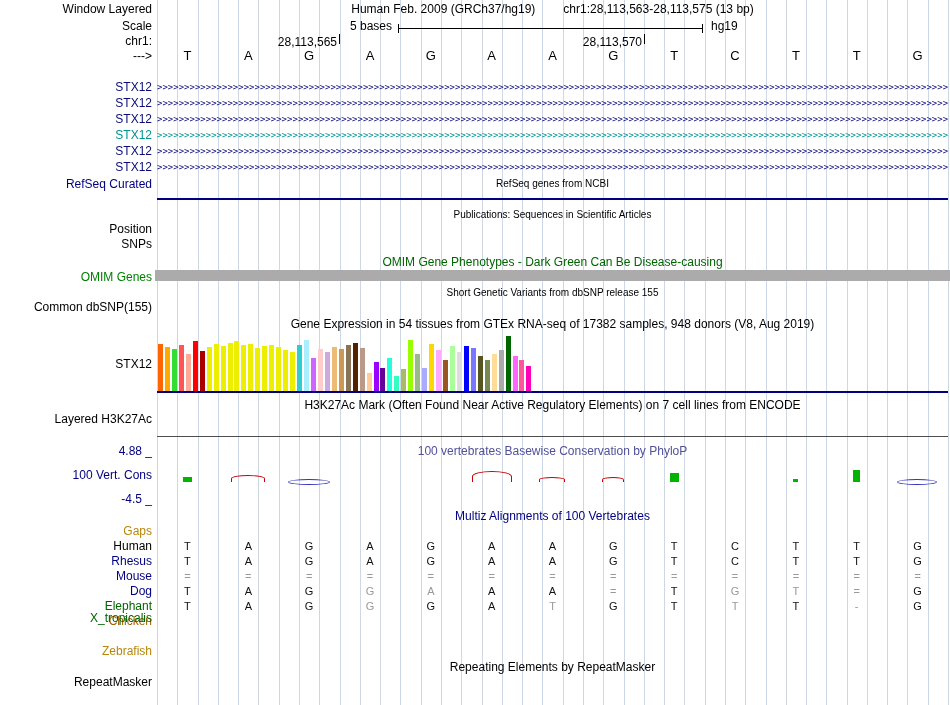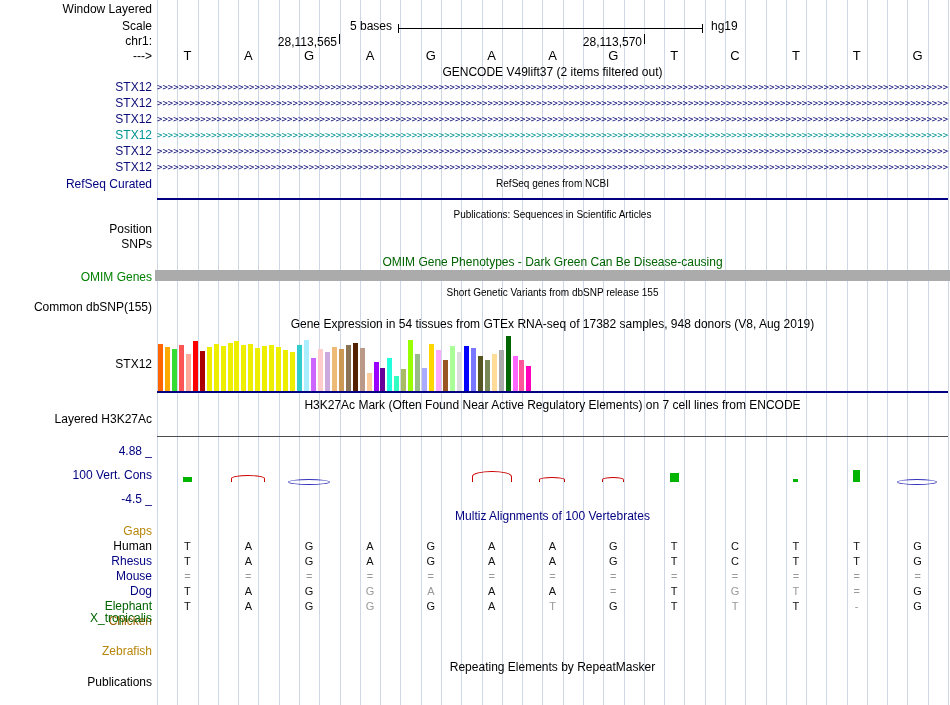--- a/index.html
+++ b/index.html
@@ -72,20 +72,24 @@
       <div class="gridline" style="left: 826.3px;"></div>
       <div class="gridline" style="left: 846.6px;"></div>
       <div class="gridline" style="left: 866.9px;"></div>
       <div class="gridline" style="left: 887.2px;"></div>
       <div class="gridline" style="left: 907.4px;"></div>
       <div class="gridline" style="left: 927.7px;"></div>
       <div class="gridline" style="left: 948px;"></div>
     </div>
 
   <div class="lbl" style="top:3px">Window Layered</div>
+  <div class="winpos">
+    <span>Human Feb. 2009 (GRCh37/hg19)</span>
+    <span>chr1:28,113,563-28,113,575 (13 bp)</span>
+  </div>
 
   <div class="lbl" style="top:20px">Scale</div>
   <div class="scale-text">5 bases</div>
   <div class="scale-line"></div>
   <div class="scale-tick" style="left:398px"></div>
   <div class="scale-tick" style="left:702px"></div>
   <div class="hg19">hg19</div>
 
   <div class="lbl" style="top:35px">chr1:</div>
   <div class="coord" style="left:249px">28,113,565</div>
@@ -103,21 +107,20 @@
       <div class="base" style="position: absolute; left: 491.7px; top: 49px;">A</div>
       <div class="base" style="position: absolute; left: 552.5px; top: 49px;">A</div>
       <div class="base" style="position: absolute; left: 613.3px; top: 49px;">G</div>
       <div class="base" style="position: absolute; left: 674.2px; top: 49px;">T</div>
       <div class="base" style="position: absolute; left: 735px; top: 49px;">C</div>
       <div class="base" style="position: absolute; left: 795.9px; top: 49px;">T</div>
       <div class="base" style="position: absolute; left: 856.7px; top: 49px;">T</div>
       <div class="base" style="position: absolute; left: 917.6px; top: 49px;">G</div>
     </div>
 
-  <div class="hdr" style="top:66px">GENCODE V49lift37 (2 items filtered out)</div>
   <div id="genes">
       <div class="generow" style="top: 81px; color: rgb(12, 12, 120);">&gt;&gt;&gt;&gt;&gt;&gt;&gt;&gt;&gt;&gt;&gt;&gt;&gt;&gt;&gt;&gt;&gt;&gt;&gt;&gt;&gt;&gt;&gt;&gt;&gt;&gt;&gt;&gt;&gt;&gt;&gt;&gt;&gt;&gt;&gt;&gt;&gt;&gt;&gt;&gt;&gt;&gt;&gt;&gt;&gt;&gt;&gt;&gt;&gt;&gt;&gt;&gt;&gt;&gt;&gt;&gt;&gt;&gt;&gt;&gt;&gt;&gt;&gt;&gt;&gt;&gt;&gt;&gt;&gt;&gt;&gt;&gt;&gt;&gt;&gt;&gt;&gt;&gt;&gt;&gt;&gt;&gt;&gt;&gt;&gt;&gt;&gt;&gt;&gt;&gt;&gt;&gt;&gt;&gt;&gt;&gt;&gt;&gt;&gt;&gt;&gt;&gt;&gt;&gt;&gt;&gt;&gt;&gt;&gt;&gt;&gt;&gt;&gt;&gt;&gt;&gt;&gt;&gt;&gt;&gt;&gt;&gt;&gt;&gt;&gt;&gt;&gt;&gt;&gt;&gt;&gt;&gt;&gt;&gt;&gt;&gt;&gt;&gt;&gt;&gt;&gt;&gt;&gt;&gt;&gt;&gt;&gt;&gt;&gt;&gt;&gt;&gt;&gt;&gt;&gt;&gt;&gt;&gt;&gt;&gt;&gt;&gt;&gt;&gt;&gt;&gt;&gt;&gt;&gt;&gt;&gt;&gt;&gt;&gt;&gt;</div>
       <div class="lbl" style="top: 81px; color: rgb(12, 12, 120);">STX12</div>
       <div class="generow" style="top: 97px; color: rgb(12, 12, 120);">&gt;&gt;&gt;&gt;&gt;&gt;&gt;&gt;&gt;&gt;&gt;&gt;&gt;&gt;&gt;&gt;&gt;&gt;&gt;&gt;&gt;&gt;&gt;&gt;&gt;&gt;&gt;&gt;&gt;&gt;&gt;&gt;&gt;&gt;&gt;&gt;&gt;&gt;&gt;&gt;&gt;&gt;&gt;&gt;&gt;&gt;&gt;&gt;&gt;&gt;&gt;&gt;&gt;&gt;&gt;&gt;&gt;&gt;&gt;&gt;&gt;&gt;&gt;&gt;&gt;&gt;&gt;&gt;&gt;&gt;&gt;&gt;&gt;&gt;&gt;&gt;&gt;&gt;&gt;&gt;&gt;&gt;&gt;&gt;&gt;&gt;&gt;&gt;&gt;&gt;&gt;&gt;&gt;&gt;&gt;&gt;&gt;&gt;&gt;&gt;&gt;&gt;&gt;&gt;&gt;&gt;&gt;&gt;&gt;&gt;&gt;&gt;&gt;&gt;&gt;&gt;&gt;&gt;&gt;&gt;&gt;&gt;&gt;&gt;&gt;&gt;&gt;&gt;&gt;&gt;&gt;&gt;&gt;&gt;&gt;&gt;&gt;&gt;&gt;&gt;&gt;&gt;&gt;&gt;&gt;&gt;&gt;&gt;&gt;&gt;&gt;&gt;&gt;&gt;&gt;&gt;&gt;&gt;&gt;&gt;&gt;&gt;&gt;&gt;&gt;&gt;&gt;&gt;&gt;&gt;&gt;&gt;&gt;&gt;&gt;</div>
       <div class="lbl" style="top: 97px; color: rgb(12, 12, 120);">STX12</div>
       <div class="generow" style="top: 113px; color: rgb(12, 12, 120);">&gt;&gt;&gt;&gt;&gt;&gt;&gt;&gt;&gt;&gt;&gt;&gt;&gt;&gt;&gt;&gt;&gt;&gt;&gt;&gt;&gt;&gt;&gt;&gt;&gt;&gt;&gt;&gt;&gt;&gt;&gt;&gt;&gt;&gt;&gt;&gt;&gt;&gt;&gt;&gt;&gt;&gt;&gt;&gt;&gt;&gt;&gt;&gt;&gt;&gt;&gt;&gt;&gt;&gt;&gt;&gt;&gt;&gt;&gt;&gt;&gt;&gt;&gt;&gt;&gt;&gt;&gt;&gt;&gt;&gt;&gt;&gt;&gt;&gt;&gt;&gt;&gt;&gt;&gt;&gt;&gt;&gt;&gt;&gt;&gt;&gt;&gt;&gt;&gt;&gt;&gt;&gt;&gt;&gt;&gt;&gt;&gt;&gt;&gt;&gt;&gt;&gt;&gt;&gt;&gt;&gt;&gt;&gt;&gt;&gt;&gt;&gt;&gt;&gt;&gt;&gt;&gt;&gt;&gt;&gt;&gt;&gt;&gt;&gt;&gt;&gt;&gt;&gt;&gt;&gt;&gt;&gt;&gt;&gt;&gt;&gt;&gt;&gt;&gt;&gt;&gt;&gt;&gt;&gt;&gt;&gt;&gt;&gt;&gt;&gt;&gt;&gt;&gt;&gt;&gt;&gt;&gt;&gt;&gt;&gt;&gt;&gt;&gt;&gt;&gt;&gt;&gt;&gt;&gt;&gt;&gt;&gt;&gt;&gt;&gt;</div>
       <div class="lbl" style="top: 113px; color: rgb(12, 12, 120);">STX12</div>
       <div class="generow" style="top: 129px; color: rgb(0, 147, 147);">&gt;&gt;&gt;&gt;&gt;&gt;&gt;&gt;&gt;&gt;&gt;&gt;&gt;&gt;&gt;&gt;&gt;&gt;&gt;&gt;&gt;&gt;&gt;&gt;&gt;&gt;&gt;&gt;&gt;&gt;&gt;&gt;&gt;&gt;&gt;&gt;&gt;&gt;&gt;&gt;&gt;&gt;&gt;&gt;&gt;&gt;&gt;&gt;&gt;&gt;&gt;&gt;&gt;&gt;&gt;&gt;&gt;&gt;&gt;&gt;&gt;&gt;&gt;&gt;&gt;&gt;&gt;&gt;&gt;&gt;&gt;&gt;&gt;&gt;&gt;&gt;&gt;&gt;&gt;&gt;&gt;&gt;&gt;&gt;&gt;&gt;&gt;&gt;&gt;&gt;&gt;&gt;&gt;&gt;&gt;&gt;&gt;&gt;&gt;&gt;&gt;&gt;&gt;&gt;&gt;&gt;&gt;&gt;&gt;&gt;&gt;&gt;&gt;&gt;&gt;&gt;&gt;&gt;&gt;&gt;&gt;&gt;&gt;&gt;&gt;&gt;&gt;&gt;&gt;&gt;&gt;&gt;&gt;&gt;&gt;&gt;&gt;&gt;&gt;&gt;&gt;&gt;&gt;&gt;&gt;&gt;&gt;&gt;&gt;&gt;&gt;&gt;&gt;&gt;&gt;&gt;&gt;&gt;&gt;&gt;&gt;&gt;&gt;&gt;&gt;&gt;&gt;&gt;&gt;&gt;&gt;&gt;&gt;&gt;&gt;</div>
       <div class="lbl" style="top: 129px; color: rgb(0, 147, 147);">STX12</div>
       <div class="generow" style="top: 145px; color: rgb(12, 12, 120);">&gt;&gt;&gt;&gt;&gt;&gt;&gt;&gt;&gt;&gt;&gt;&gt;&gt;&gt;&gt;&gt;&gt;&gt;&gt;&gt;&gt;&gt;&gt;&gt;&gt;&gt;&gt;&gt;&gt;&gt;&gt;&gt;&gt;&gt;&gt;&gt;&gt;&gt;&gt;&gt;&gt;&gt;&gt;&gt;&gt;&gt;&gt;&gt;&gt;&gt;&gt;&gt;&gt;&gt;&gt;&gt;&gt;&gt;&gt;&gt;&gt;&gt;&gt;&gt;&gt;&gt;&gt;&gt;&gt;&gt;&gt;&gt;&gt;&gt;&gt;&gt;&gt;&gt;&gt;&gt;&gt;&gt;&gt;&gt;&gt;&gt;&gt;&gt;&gt;&gt;&gt;&gt;&gt;&gt;&gt;&gt;&gt;&gt;&gt;&gt;&gt;&gt;&gt;&gt;&gt;&gt;&gt;&gt;&gt;&gt;&gt;&gt;&gt;&gt;&gt;&gt;&gt;&gt;&gt;&gt;&gt;&gt;&gt;&gt;&gt;&gt;&gt;&gt;&gt;&gt;&gt;&gt;&gt;&gt;&gt;&gt;&gt;&gt;&gt;&gt;&gt;&gt;&gt;&gt;&gt;&gt;&gt;&gt;&gt;&gt;&gt;&gt;&gt;&gt;&gt;&gt;&gt;&gt;&gt;&gt;&gt;&gt;&gt;&gt;&gt;&gt;&gt;&gt;&gt;&gt;&gt;&gt;&gt;&gt;&gt;</div>
@@ -198,20 +201,21 @@
       <div class="gtexbar" style="left: 512.5px; top: 356px; height: 35px; background: rgb(255, 102, 255);"></div>
       <div class="gtexbar" style="left: 519.4px; top: 360px; height: 31px; background: rgb(255, 85, 153);"></div>
       <div class="gtexbar" style="left: 526.4px; top: 366px; height: 25px; background: rgb(255, 0, 187);"></div>
     </div>
   <div class="gtex-baseline"></div>
 
   <div class="hdr" style="top:399px">H3K27Ac Mark (Often Found Near Active Regulatory Elements) on 7 cell lines from ENCODE</div>
   <div class="lbl" style="top:413px">Layered H3K27Ac</div>
   <div class="h3k-line"></div>
 
+  <div class="hdr" style="top:445px;color:#50509a">100 vertebrates Basewise Conservation by PhyloP</div>
   <div class="lbl navy" style="top:445px">4.88 _</div>
   <div class="lbl navy" style="top:469px">100 Vert. Cons</div>
   <div class="lbl navy" style="top:493px">-4.5 _</div>
   <div id="cons">
       <div class="glyph" style="left: 182.5px; width: 9px; top: 477px; height: 5px; background: rgb(0, 180, 0);"></div>
       <div class="glyph" style="left: 231px; width: 34px; top: 475px; height: 7px; border-top: 1px solid rgb(204, 0, 0); border-right: 1px solid rgb(204, 0, 0); border-bottom: none; border-left: 1px solid rgb(204, 0, 0); border-image: initial; border-radius: 50% 50% 0px 0px;"></div>
       <div class="glyph" style="left: 288px; width: 42px; top: 479px; height: 6px; border: 1px solid rgb(51, 51, 187); border-radius: 50%;"></div>
       <div class="glyph" style="left: 472px; width: 40px; top: 471px; height: 11px; border-top: 1px solid rgb(204, 0, 0); border-right: 1px solid rgb(204, 0, 0); border-bottom: none; border-left: 1px solid rgb(204, 0, 0); border-image: initial; border-radius: 50% 50% 0px 0px;"></div>
       <div class="glyph" style="left: 539px; width: 26px; top: 477px; height: 5px; border-top: 1px solid rgb(204, 0, 0); border-right: 1px solid rgb(204, 0, 0); border-bottom: none; border-left: 1px solid rgb(204, 0, 0); border-image: initial; border-radius: 50% 50% 0px 0px;"></div>
       <div class="glyph" style="left: 602px; width: 22px; top: 477px; height: 5px; border-top: 1px solid rgb(204, 0, 0); border-right: 1px solid rgb(204, 0, 0); border-bottom: none; border-left: 1px solid rgb(204, 0, 0); border-image: initial; border-radius: 50% 50% 0px 0px;"></div>
@@ -293,14 +297,14 @@
       <div class="mtok" style="left: 735px; top: 600px; color: rgb(153, 153, 153);">T</div>
       <div class="mtok" style="left: 795.9px; top: 600px; color: rgb(17, 17, 17);">T</div>
       <div class="mtok" style="left: 856.7px; top: 600px; color: rgb(153, 153, 153);">-</div>
       <div class="mtok" style="left: 917.6px; top: 600px; color: rgb(17, 17, 17);">G</div>
       <div class="lbl" style="top: 615px; color: #a16207;">Chicken</div>
       <div class="lbl" style="top: 612px; color: rgb(0, 100, 0);">X_tropicalis</div>
       <div class="lbl" style="top: 645px; color: rgb(184, 134, 11);">Zebrafish</div>
     </div>
 
   <div class="hdr" style="top:661px">Repeating Elements by RepeatMasker</div>
-  <div class="lbl" style="top:676px">Publications</div>
+  <div class="lbl" style="top:676px">RepeatMasker</div>
 </div>
 
 </body></html>

